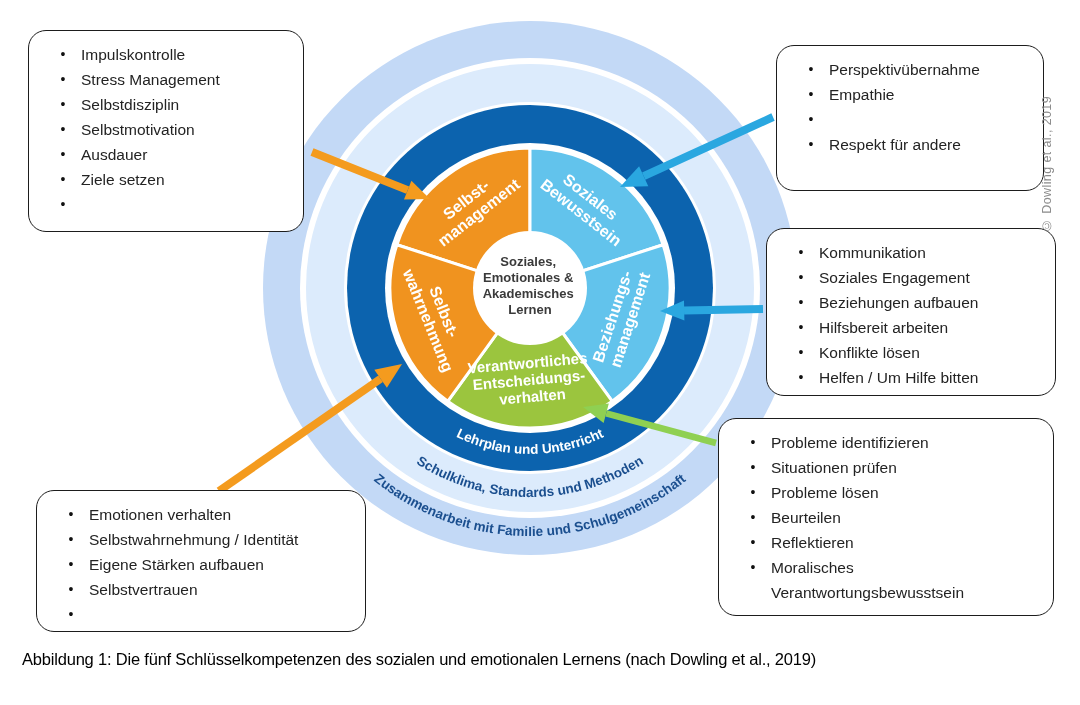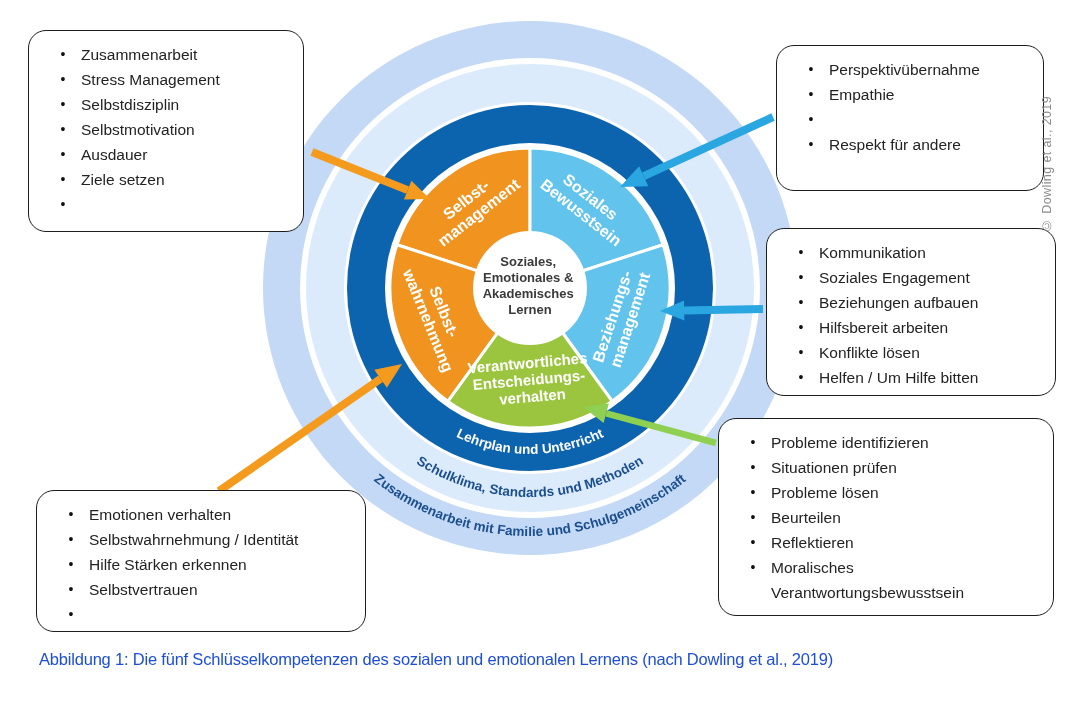--- a/index.html
+++ b/index.html
@@ -10,21 +10,21 @@
 
   .callout{position:absolute;background:#fff;border:1.7px solid #1d1d1d;
            border-radius:18px;box-sizing:border-box;padding:11px 8px 6px 16px;}
   .callout ul{list-style:none;margin:0;padding:0;}
   .callout li{display:flex;align-items:flex-start;line-height:25px;
               font-size:15.5px;color:#232323;}
   .callout .blt{flex:0 0 36px;text-align:center;font-size:14px;color:#111;}
   .callout .itx{flex:1 1 auto;padding-right:6px;}
 
   .caption{position:absolute;left:22px;top:650px;width:990px;
-           font-size:16.5px;color:#1d4ed8;letter-spacing:-0.2px;margin-left:17px;}
+           font-size:16.5px;color:#000000;letter-spacing:-0.2px;}
   .credit{position:absolute;left:1040px;top:50px;height:182px;
           writing-mode:vertical-rl;transform:rotate(180deg);
           font-size:12.5px;color:#8c8c8c;letter-spacing:0.4px;white-space:nowrap;}
 
   
   .wlabel{fill:#ffffff;font-weight:700;font-size:16px;text-anchor:middle;}
   .wlabel-sm{fill:#ffffff;font-weight:700;font-size:15px;text-anchor:middle;}
   .clabel{fill:#3a3a3a;font-weight:700;font-size:13px;text-anchor:middle;}
   .ring-text{font-weight:700;font-size:13.5px;text-anchor:middle;}
   .ring-text-light{fill:#ffffff;}
@@ -114,21 +114,21 @@
     <g>
       <line x1="219" y1="491" x2="380.6" y2="378.8" stroke-width="8" stroke="#f49b1e"></line>
       <polygon points="402,364 386.9,387.8 374.3,369.8" fill="#f49b1e"></polygon>
     </g>
   </svg>
 
   <div class="callout" style="left:28px;top:30px;width:276px;height:202px;">
     <ul>
         <li>
           <span class="blt">•</span>
-          <span class="itx">Zusammenarbeit</span>
+          <span class="itx">Impulskontrolle</span>
         </li>
         <li>
           <span class="blt">•</span>
           <span class="itx">Stress Management</span>
         </li>
         <li>
           <span class="blt">•</span>
           <span class="itx">Selbstdisziplin</span>
         </li>
         <li>
@@ -232,21 +232,21 @@
         <li>
           <span class="blt">•</span>
           <span class="itx">Emotionen verhalten</span>
         </li>
         <li>
           <span class="blt">•</span>
           <span class="itx">Selbstwahrnehmung / Identität</span>
         </li>
         <li>
           <span class="blt">•</span>
-          <span class="itx">Hilfe Stärken erkennen</span>
+          <span class="itx">Eigene Stärken aufbauen</span>
         </li>
         <li>
           <span class="blt">•</span>
           <span class="itx">Selbstvertrauen</span>
         </li>
         <li>
           <span class="blt">•</span>
         </li>
       </ul>
   </div>

